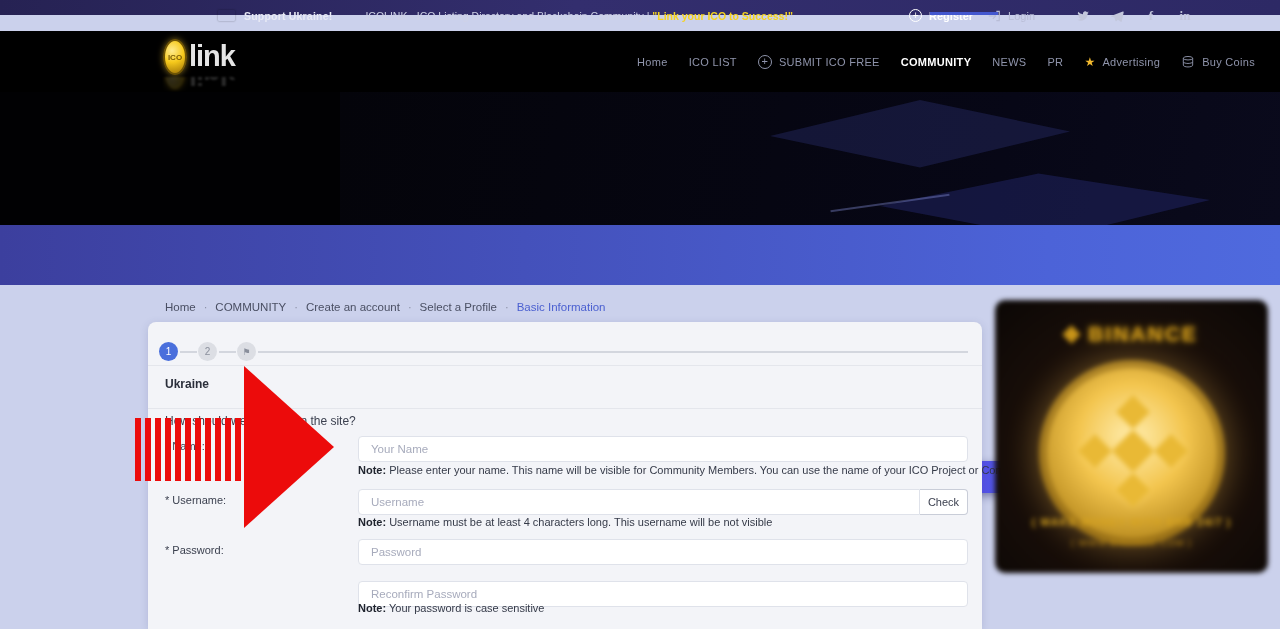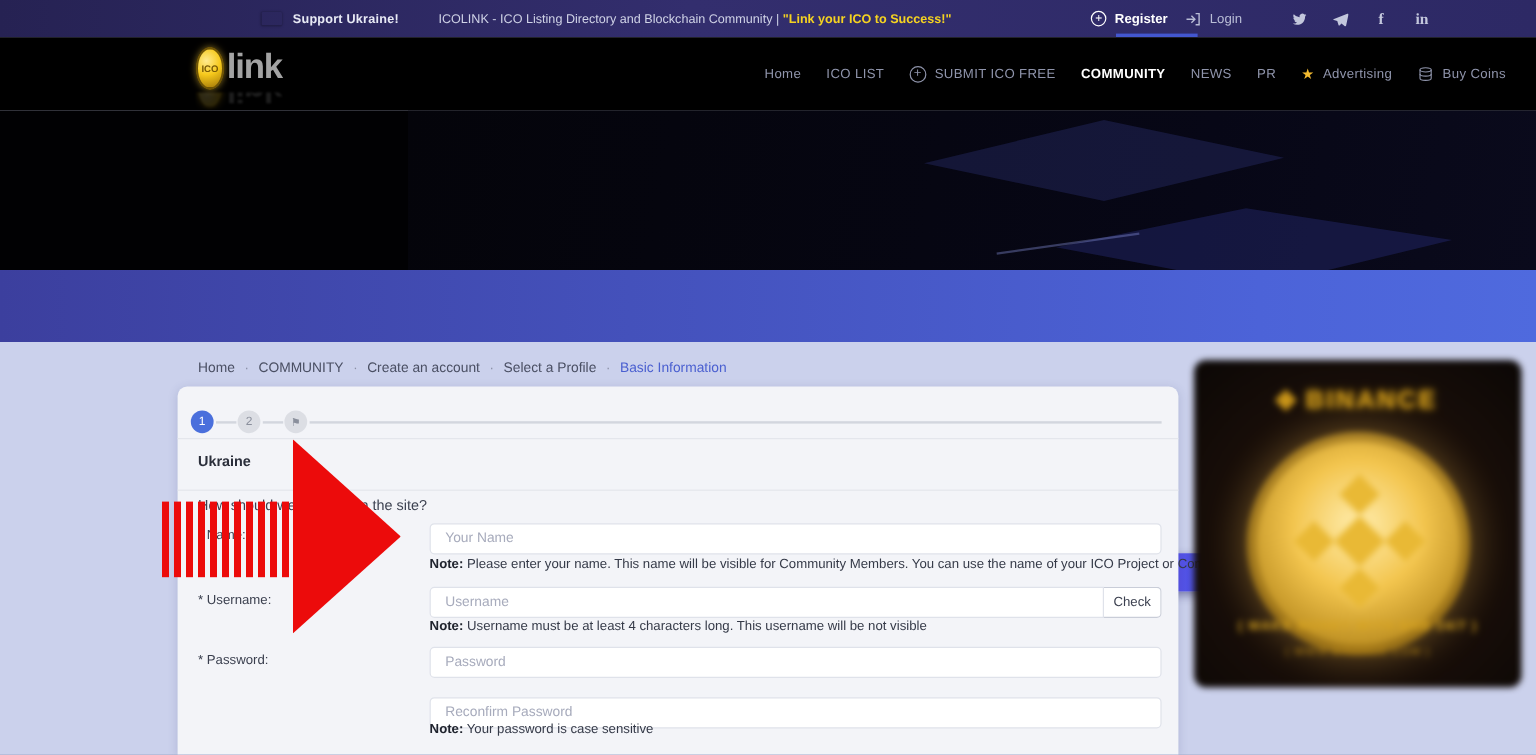--- a/index.html
+++ b/index.html
@@ -1,21 +1,21 @@
 <!DOCTYPE html>
 <html><head>
 <meta charset="utf-8">
 <style>
   * { margin:0; padding:0; box-sizing:border-box; }
   html,body { background:#9aa0c0; }
   body { font-family:"Liberation Sans", sans-serif; }
   #app { position:relative; width:1280px; height:629px; overflow:hidden; background:#cbd1ec; margin:0 auto; }
 
   
-  .topbar { position:absolute; left:0; top:0; width:1280px; height:31px;
+  .topbar { position:absolute; left:0; top:0; width:1280px; height:15px;
     background:linear-gradient(90deg,#262253,#332e6e 45%,#2d2965);text-decoration:underline; }
   .tb-left { position:absolute; left:218px; top:0; height:31px; display:flex; align-items:center; gap:9px; }
   .ua-flag { width:17px; height:11px; border-radius:1px; overflow:hidden; display:inline-block; box-shadow:0 0 2px rgba(0,0,0,.4); }
   .ua-flag .b { height:5.5px; background:#3e6fe0; } .ua-flag .y { height:5.5px; background:#ffd500; }
   .tb-support { color:#e8eaf5; font-size:10.5px; font-weight:bold; letter-spacing:.2px; }
   .tb-title { color:#cfd2e6; font-size:10.5px; margin-left:24px; }
   .tb-title .hl { color:#f5d321; font-weight:bold; }
   .tb-right { position:absolute; right:85px; top:0; height:31px; display:flex; align-items:center; gap:14px; }
   .tb-btn { display:flex; align-items:center; gap:7px; color:#b9bdd6; font-size:11px; cursor:pointer; }
   .tb-btn.register { color:#ffffff; font-weight:bold; }
@@ -27,21 +27,21 @@
   .soc .txt { font-size:13px; font-weight:bold; color:#c3c7dc; font-family:"Liberation Serif", serif; }
   .reg-underline { position:absolute; left:930px; bottom:0; width:68px; height:3px; background:#4357cf; }
 
   
   .mainnav { position:absolute; left:0; top:31px; width:1280px; height:61px; background:#000; }
   .logo { position:absolute; left:163px; top:8px; display:flex; align-items:flex-start; cursor:pointer; }
   .coin { width:24px; height:36px; border-radius:50%;
     background:radial-gradient(circle at 35% 30%, #ffeb8f, #f6c91c 45%, #a97d09 92%);
     border:2px solid #6e5406; display:flex; align-items:center; justify-content:center;
     color:#7a5c06; font-size:8px; font-weight:bold; box-shadow:0 0 6px rgba(255,210,60,.5); }
-  .logo-word { color:#a3a3a3; font-size:29px; font-weight:bold; letter-spacing:-1px; margin-left:2px; line-height:34px;
+  .logo-word { color:#e5e5e5; font-size:29px; font-weight:bold; letter-spacing:-1px; margin-left:2px; line-height:34px;
     text-shadow:0 1px 2px rgba(0,0,0,.6); }
   .logo-reflect { position:absolute; left:0; top:38px; width:100%; height:14px; overflow:hidden;
     transform:scaleY(-1); opacity:.18; filter:blur(1px); display:flex; }
   .navmenu { position:absolute; right:25px; top:0; height:61px; display:flex; align-items:center; gap:21px; }
   .nav-item { color:#8f94ab; font-size:11px; letter-spacing:.3px; display:flex; align-items:center; gap:7px; cursor:pointer; white-space:nowrap; }
   .nav-item.active { color:#ffffff; font-weight:bold; }
   .nav-item .circle-plus { width:14px; height:14px; font-size:11px; }
   .nav-item .star { color:#f3ba2f; font-size:12px; }
   .nav-item svg { width:14px; height:14px; stroke:#8f94ab; fill:none; stroke-width:1.6; }
 

